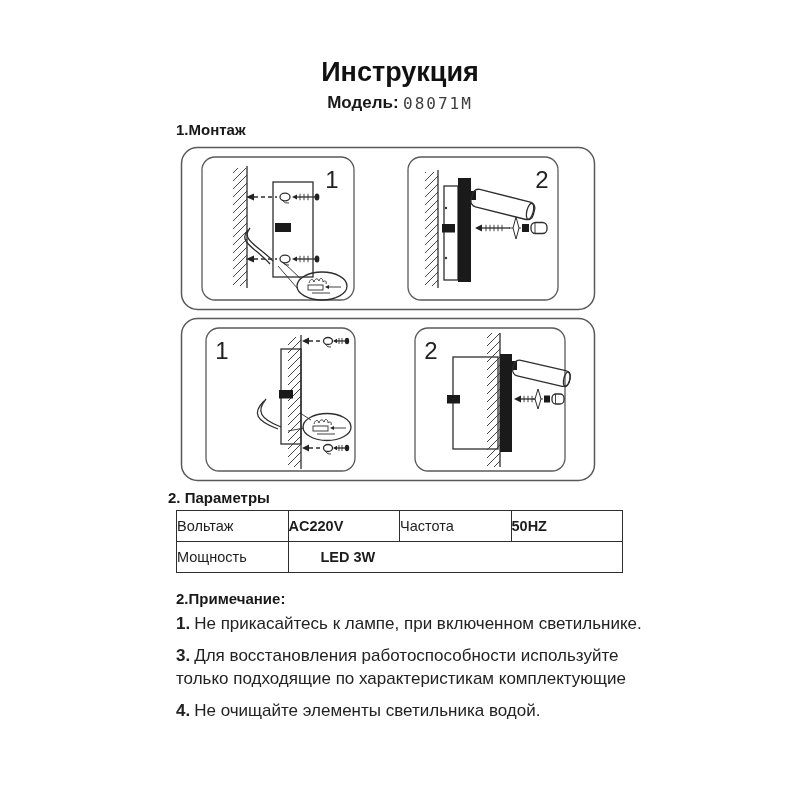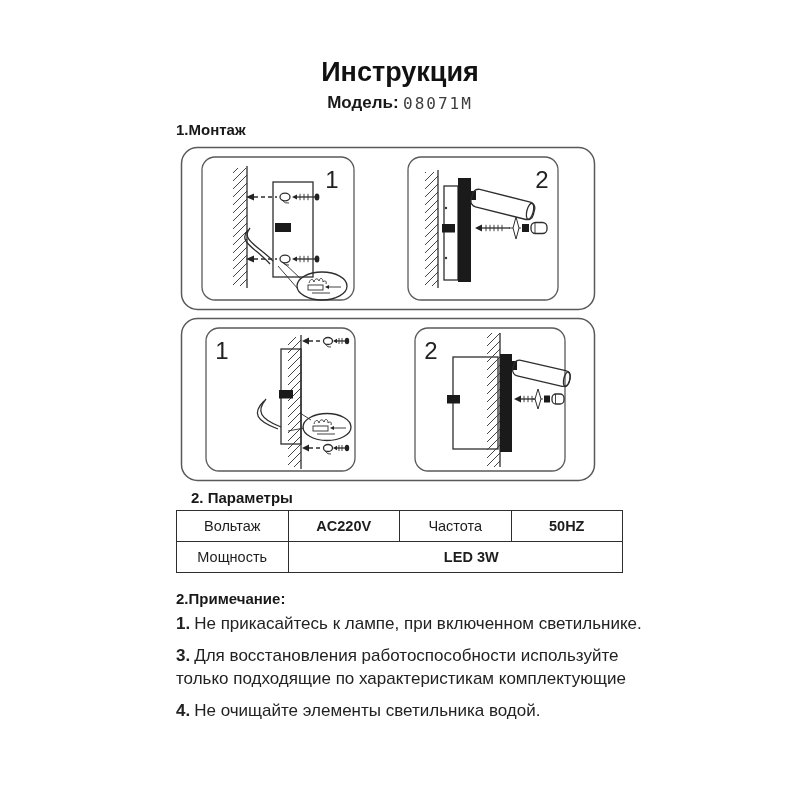--- a/index.html
+++ b/index.html
@@ -8,37 +8,37 @@
 
   .title { position:absolute; top:57px; left:0; width:800px; text-align:center;
            font-size:27px; font-weight:bold; color:#111; }
   .model-line { position:absolute; top:93px; left:0; width:800px; text-align:center; }
   .model-label { font-size:17px; font-weight:bold; color:#181818; vertical-align:middle; }
   .model-value { font-size:16px; font-family:"DejaVu Sans Mono", monospace; font-weight:normal;
                  color:#3d3d3d; letter-spacing:2px; vertical-align:middle; }
 
   .sec-heading { position:absolute; font-size:15px; font-weight:bold; color:#181818;text-align:center; }
   #h-montage { left:176px; top:121px; }
-  #h-params  { left:191px; top:489px; }
+  #h-params  { left:168px; top:489px; }
   #h-notes   { left:176px; top:590px; }
 
   #box1 { position:absolute; left:180px; top:146px; }
   #box2 { position:absolute; left:180px; top:317px; }
 
   svg .ln  { stroke:#2e2e2e; stroke-width:1.3; fill:none; }
   svg .lnt { stroke:#2e2e2e; stroke-width:0.9; fill:none; }
   svg .obox { stroke:#5a5a5a; stroke-width:1.5; fill:none; }
   svg .pbox { stroke:#5a5a5a; stroke-width:1.3; fill:#ffffff; }
   svg text.pnum { font-size:24px; fill:#222; text-anchor:middle;
                   font-family:"Liberation Sans", sans-serif; }
 
   .params-table { position:absolute; left:176px; top:510px; width:447px;
                   border-collapse:collapse; table-layout:fixed; }
   .params-table td { border:1.6px solid #2e2e2e; height:26px; padding:2px 0;
-                     text-align:center; font-size:14.5px; color:#1d1d1d; }
+                     text-align:left; font-size:14.5px; color:#1d1d1d; }
   .cell-label { font-weight:normal; }
   .cell-value { font-weight:bold; }
   .cell-led   { text-align:left; padding-left:32px !important; }
 
   .notes { position:absolute; left:176px; top:613px; width:466px; }
   .note-item { font-size:17px; line-height:1.35; margin-bottom:9px; color:#222; }
   .note-num { font-weight:bold; margin-right:4px; }
 </style>
 </head>
 <body>

